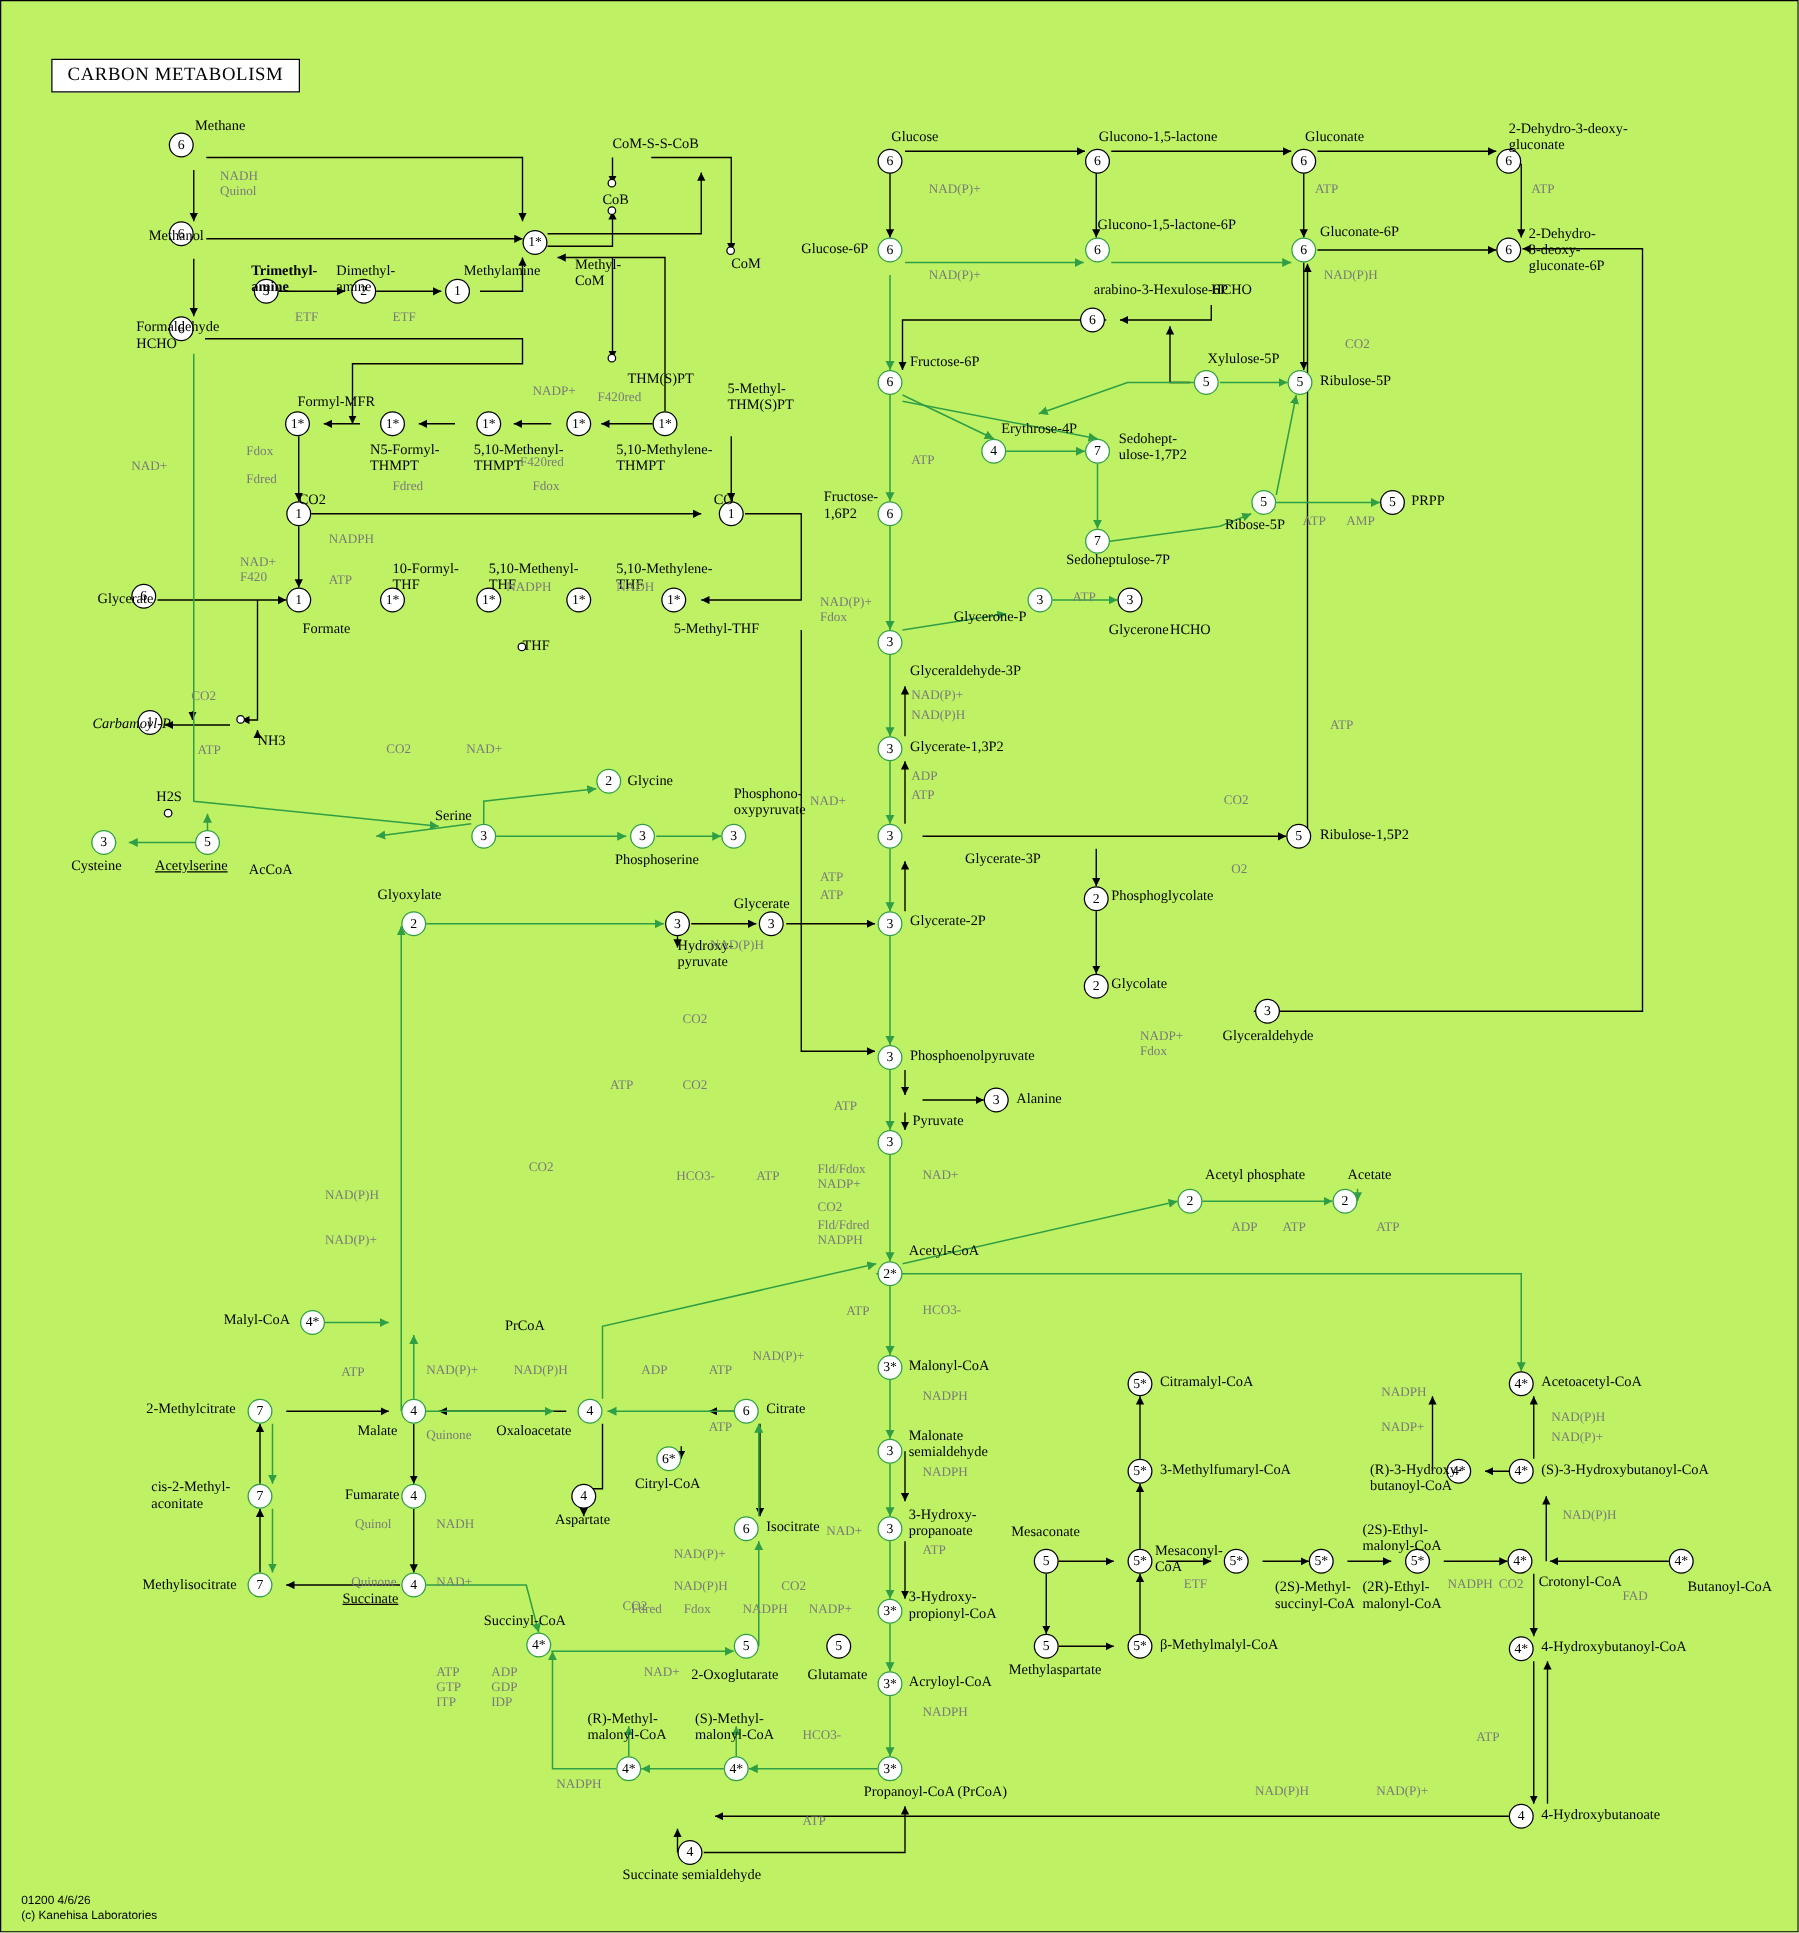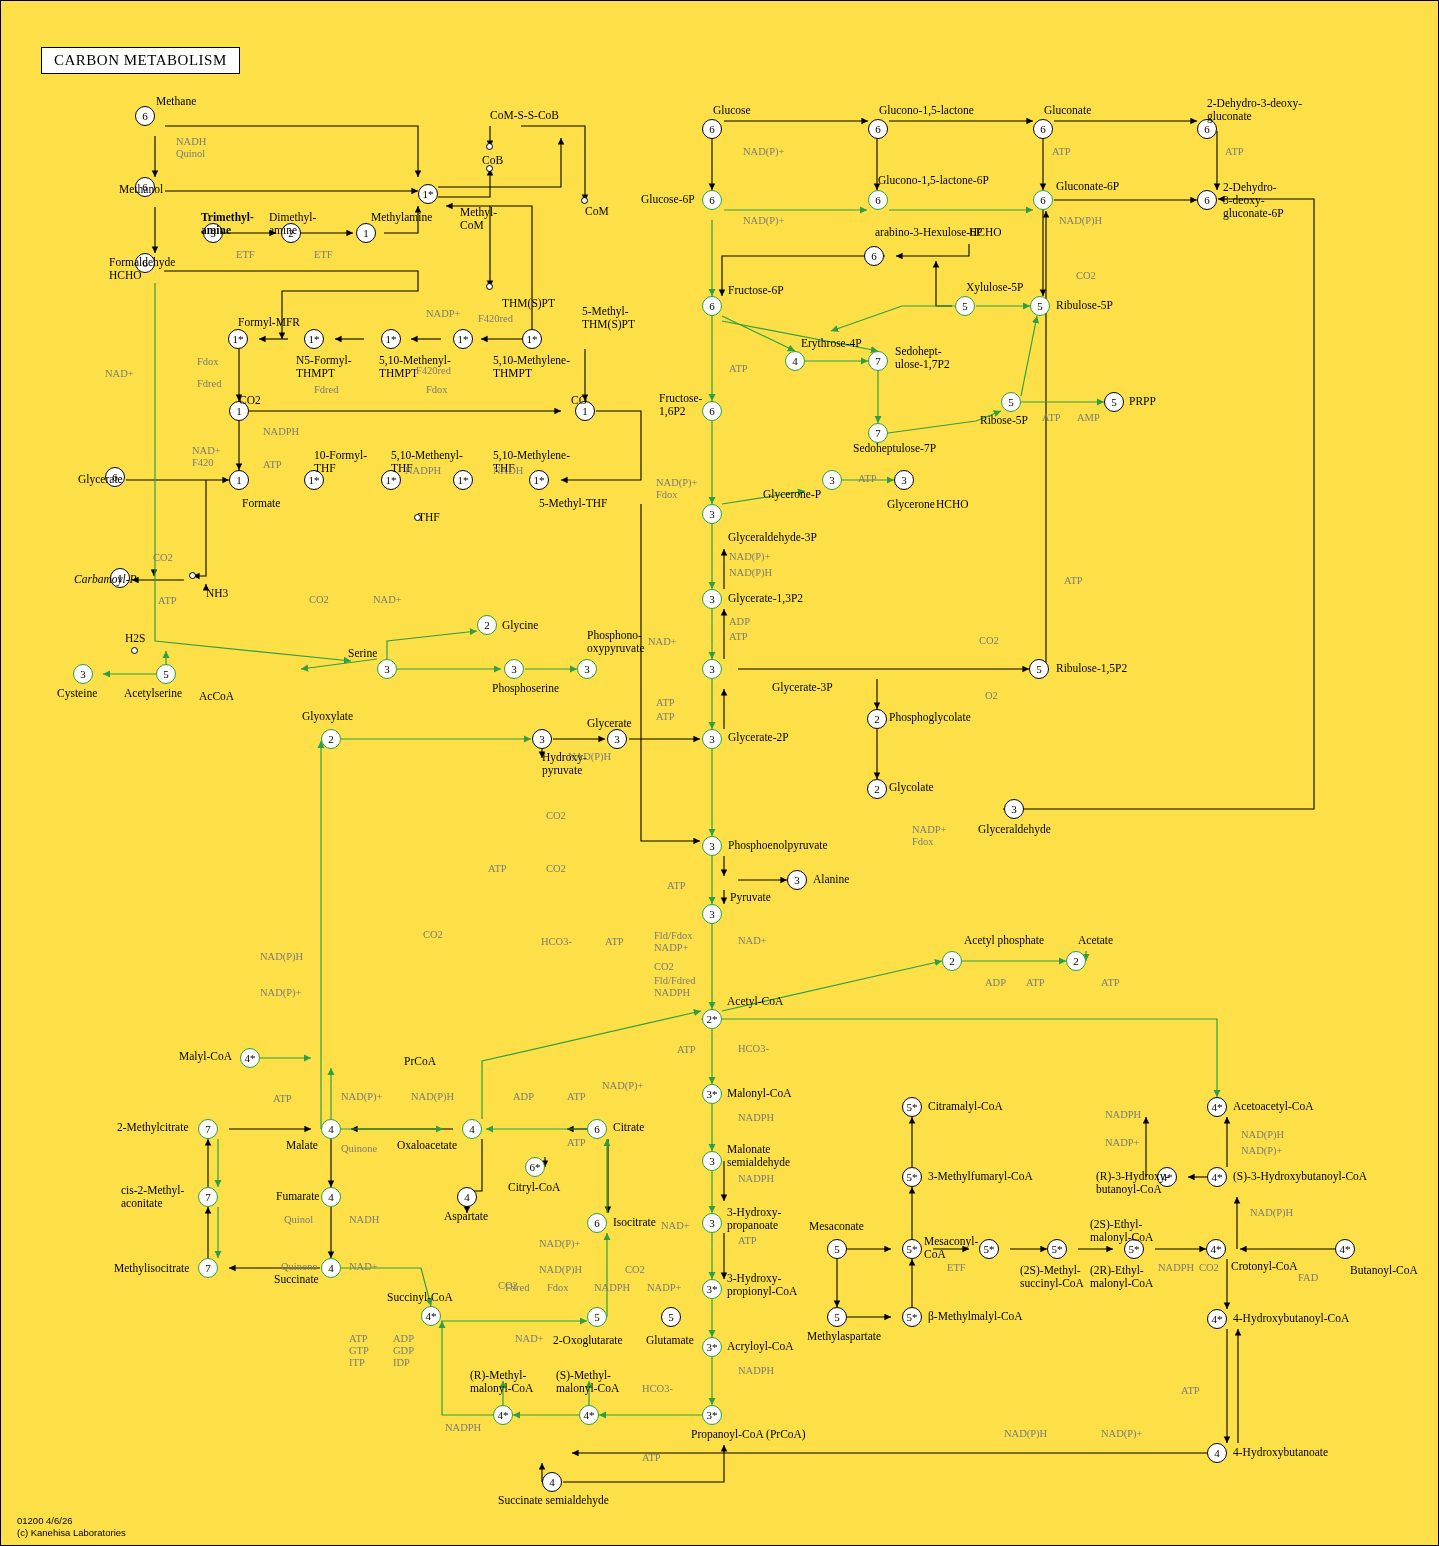--- a/index.html
+++ b/index.html
@@ -1,17 +1,17 @@
 <!DOCTYPE html>
 <html><head>
 <meta charset="utf-8">
 <style>
   html,body{margin:0;padding:0;background:#ffffff;}
   body{font-family:"Liberation Serif",serif;}
-  #page{position:relative;width:1439px;height:1546px;background:#fde047;border:1px solid #000;box-sizing:border-box;overflow:hidden;}
+  #page{position:relative;width:1439px;height:1546px;background:#bef264;border:1px solid #000;box-sizing:border-box;overflow:hidden;}
   .title-box{position:absolute;left:40px;top:46px;border:1px solid #000;padding:4px 12px;font-size:15px;letter-spacing:.5px;background:#fff;}
   .node{position:absolute;width:20px;height:20px;border:1px solid #000;border-radius:50%;background:#fff;font-size:11px;line-height:19px;text-align:center;box-sizing:border-box;}
   .node.g{border-color:#2f9e44;}
   .lbl{position:absolute;font-size:11.5px;color:#000;white-space:nowrap;line-height:1.12;}
   .co{position:absolute;font-size:10.5px;color:#7a7a7a;white-space:nowrap;line-height:1.12;}
   .dot{position:absolute;width:7px;height:7px;border:1px solid #000;border-radius:50%;background:#fff;box-sizing:border-box;}
   .foot{position:absolute;left:16px;bottom:6px;font-size:9.5px;color:#000;line-height:1.25;font-family:"Liberation Sans",sans-serif;}
   svg.edges{position:absolute;left:0;top:0;width:1439px;height:1546px;pointer-events:none;}
 </style>
 </head>
@@ -238,21 +238,21 @@
       <div class="lbl" style="left: 501px; top: 618px;">Glycine</div>
       <div class="node g" style="left: 376px; top: 658px;">3</div>
       <div class="lbl" style="left: 347px; top: 646px;">Serine</div>
       <div class="node g" style="left: 503px; top: 658px;">3</div>
       <div class="lbl" style="left: 491px; top: 681px;">Phosphoserine</div>
       <div class="node g" style="left: 576px; top: 658px;">3</div>
       <div class="lbl" style="left: 586px; top: 628px;">Phosphono-<br>oxypyruvate</div>
       <div class="node g" style="left: 72px; top: 663px;">3</div>
       <div class="lbl" style="left: 56px; top: 686px;">Cysteine</div>
       <div class="node g" style="left: 155px; top: 663px;">5</div>
-      <div class="lbl" style="left: 123px; top: 686px;">Acetylserine</div>
+      <div class="lbl" style="left: 123px; top: 686px; text-decoration: underline;">Acetylserine</div>
       <div class="lbl" style="left: 124px; top: 631px;">H2S</div>
       <div class="lbl" style="left: 198px; top: 689px;">AcCoA</div>
       <div class="node g" style="left: 320px; top: 728px;">2</div>
       <div class="lbl" style="left: 301px; top: 709px;">Glyoxylate</div>
       <div class="node" style="left: 531px; top: 728px;">3</div>
       <div class="lbl" style="left: 541px; top: 750px;">Hydroxy-<br>pyruvate</div>
       <div class="node" style="left: 606px; top: 728px;">3</div>
       <div class="lbl" style="left: 586px; top: 716px;">Glycerate</div>
       <div class="node g" style="left: 701px; top: 728px;">3</div>
       <div class="lbl" style="left: 727px; top: 730px;">Glycerate-2P</div>
@@ -342,21 +342,21 @@
       <div class="lbl" style="left: 507px; top: 1180px;">Citryl-CoA</div>
       <div class="node g" style="left: 586px; top: 1212px;">6</div>
       <div class="lbl" style="left: 612px; top: 1215px;">Isocitrate</div>
       <div class="node g" style="left: 461px; top: 1118px;">4</div>
       <div class="lbl" style="left: 396px; top: 1138px;">Oxaloacetate</div>
       <div class="node g" style="left: 320px; top: 1118px;">4</div>
       <div class="lbl" style="left: 285px; top: 1138px;">Malate</div>
       <div class="node g" style="left: 320px; top: 1186px;">4</div>
       <div class="lbl" style="left: 275px; top: 1189px;">Fumarate</div>
       <div class="node g" style="left: 320px; top: 1257px;">4</div>
-      <div class="lbl" style="left: 273px; top: 1272px;">Succinate</div>
+      <div class="lbl" style="left: 273px; top: 1272px; text-decoration: underline;">Succinate</div>
       <div class="node g" style="left: 420px; top: 1305px;">4*</div>
       <div class="lbl" style="left: 386px; top: 1290px;">Succinyl-CoA</div>
       <div class="node g" style="left: 586px; top: 1306px;">5</div>
       <div class="lbl" style="left: 552px; top: 1333px;">2-Oxoglutarate</div>
       <div class="node" style="left: 660px; top: 1306px;">5</div>
       <div class="lbl" style="left: 645px; top: 1333px;">Glutamate</div>
       <div class="node" style="left: 456px; top: 1186px;">4</div>
       <div class="lbl" style="left: 443px; top: 1209px;">Aspartate</div>
       <div class="node g" style="left: 239px; top: 1047px;">4*</div>
       <div class="lbl" style="left: 178px; top: 1049px;">Malyl-CoA</div>

